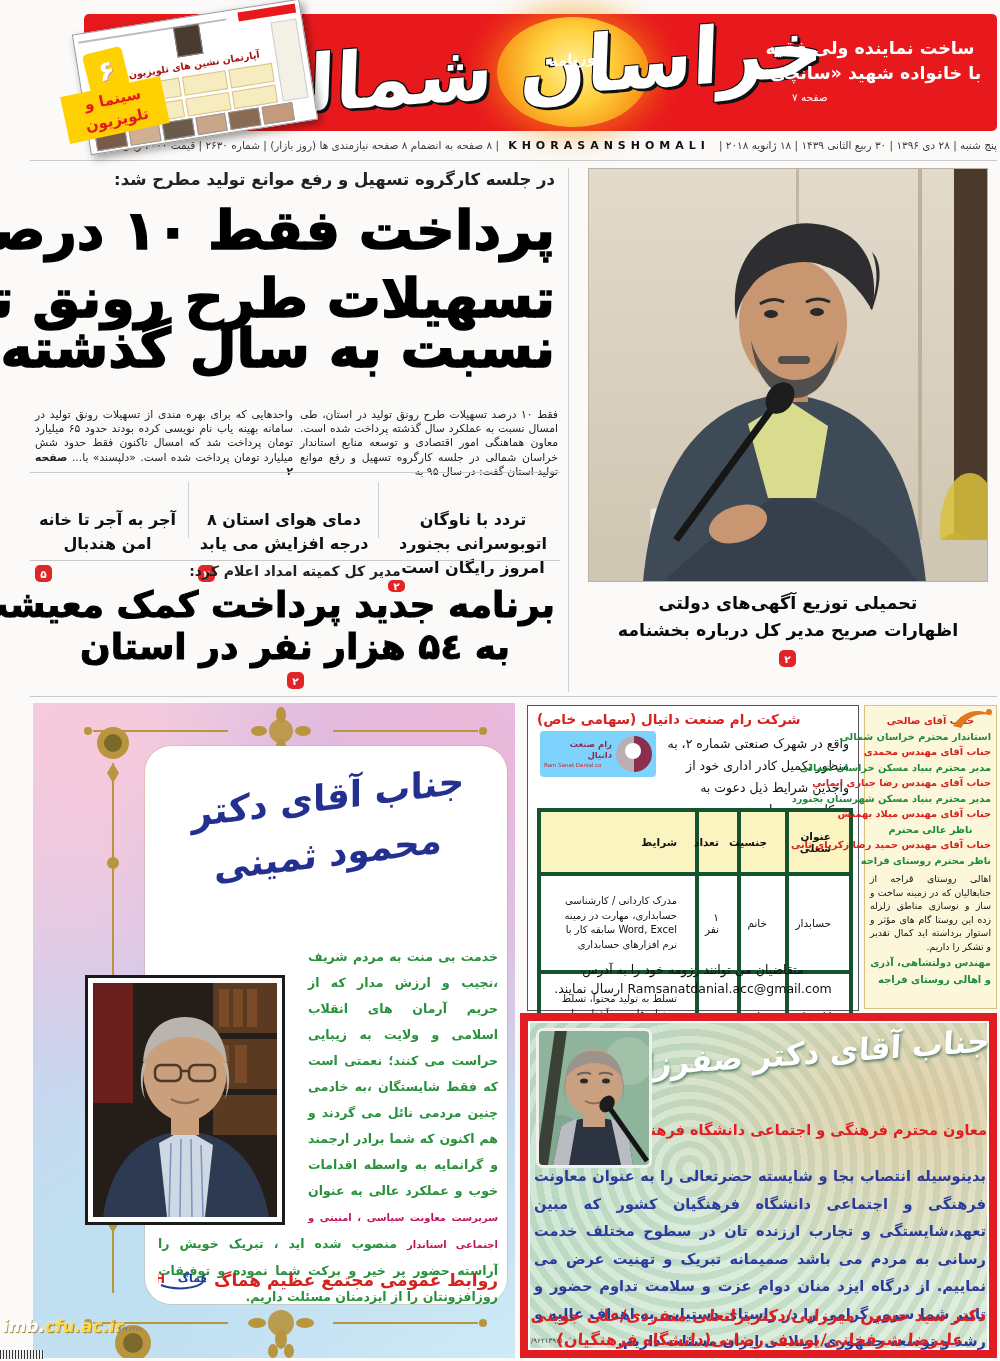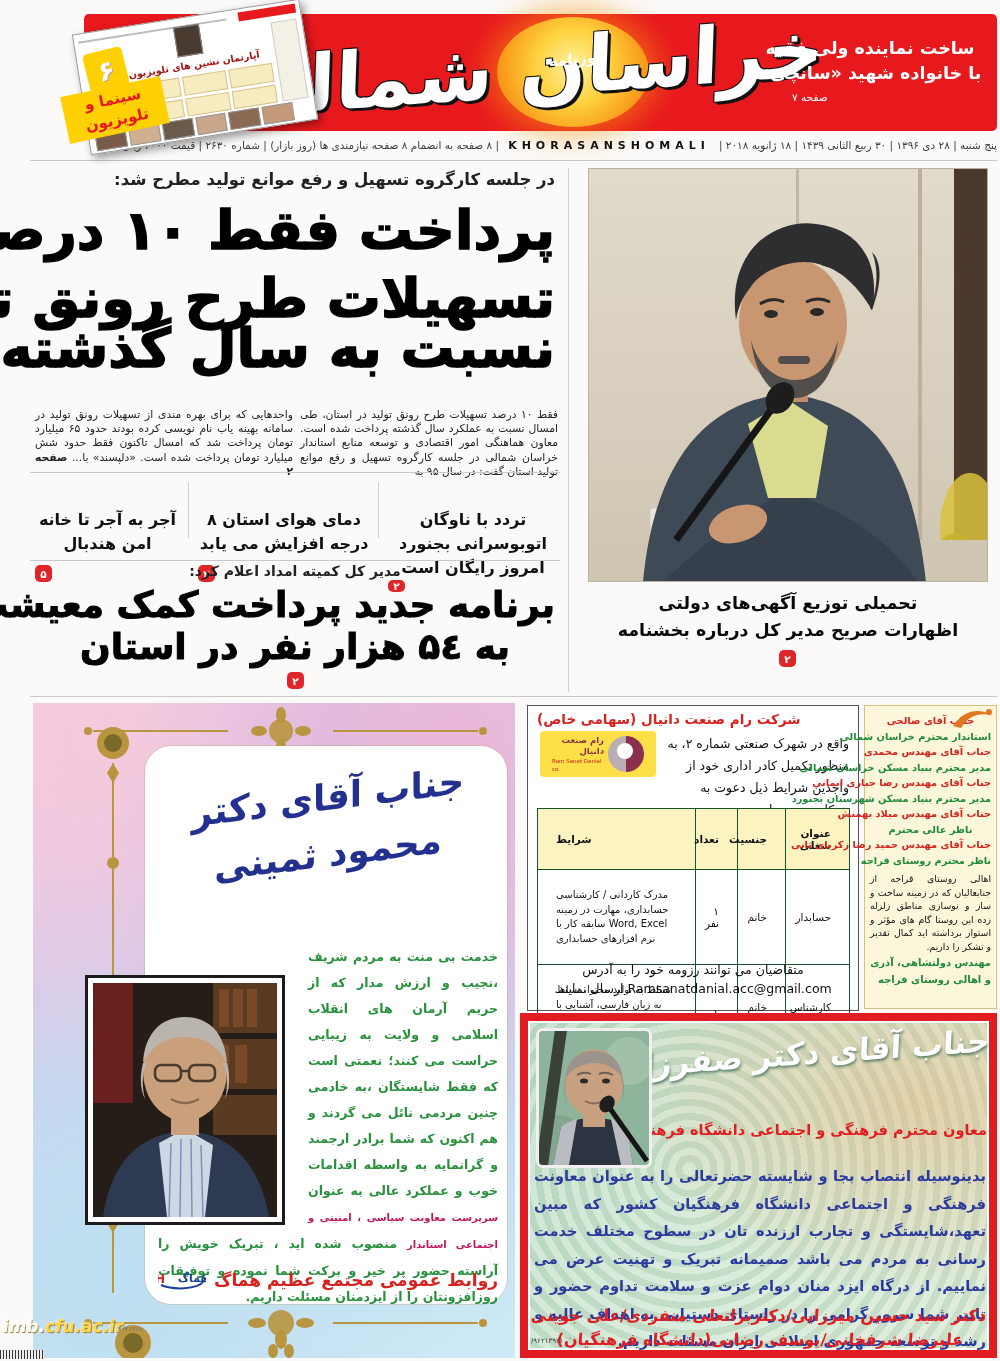--- a/index.html
+++ b/index.html
@@ -79,30 +79,30 @@
   .sam-red{color:#be185d;font-size:10px}
   .sam-photo{left:85px;top:975px;width:200px;height:250px;background:#fff;border:3px solid #1b1b1b;padding:5px;z-index:3}
   .sam-footer{left:158px;top:1258px;width:340px;height:44px;display:flex;direction:rtl;align-items:center;
       justify-content:center;gap:8px}
   .sam-footer .f{color:#d6231f;font-weight:bold;font-size:17px;white-space:nowrap}
   
   .ad-ram{left:527px;top:705px;width:332px;height:306px;background:#fff;border:1.5px solid #555}
   .ram-title{left:537px;top:711px;width:312px;direction:rtl;text-align:left;color:#d6231f;font-weight:bold;font-size:13.5px}
   .ram-intro{left:537px;top:733px;width:312px;direction:rtl;text-align:right;font-size:12.5px;line-height:22px;color:#111}
   .ram-spacer{float:left;width:120px;height:46px}
-  .ram-logo{left:540px;top:731px;width:116px;height:46px;background:#fde047;border-radius:4px;display:flex;
-      direction:rtl;align-items:center;gap:4px;padding:12px}
+  .ram-logo{left:540px;top:731px;width:116px;height:46px;background:#7dd3fc;border-radius:4px;display:flex;
+      direction:rtl;align-items:center;gap:4px;padding:4px}
   .ram-circ{width:36px;height:36px;border-radius:50%;background:conic-gradient(#8c2f4f 0 50%,#b9aeb4 50% 100%);
       position:relative;flex:none}
   .ram-circ::after{content:"";position:absolute;left:9px;top:7px;width:16px;height:16px;border-radius:50%;background:#fff}
   .ram-logo .fa{color:#8c2f4f;font-size:8.5px;font-weight:bold;line-height:11px}
   .ram-logo .en{color:#d6231f;font-size:5.5px;line-height:8px;direction:ltr}
   table.ram{position:absolute;left:537px;top:808px;width:312px;border-collapse:collapse;direction:rtl;
       font-size:10.5px;color:#111;table-layout:fixed}
-  table.ram th,table.ram td{border:1px solid #14532d;text-align:left;vertical-align:middle;padding:18px}
+  table.ram th,table.ram td{border:4px solid #14532d;text-align:right;vertical-align:middle;padding:18px}
   table.ram th{background:#fbf3c0;font-weight:bold;height:24px}
   td.cond{font-size:10px;line-height:14.5px}
   .ram-f1{left:537px;top:962px;width:312px;text-align:center;direction:rtl;font-size:12.5px;color:#111}
   .ram-f2{left:537px;top:981px;width:312px;text-align:center;direction:rtl;font-size:12.5px;color:#111}
   .ram-f2 .em{direction:ltr;unicode-bidi:embed}
   
   .ad-qar{left:864px;top:705px;width:133px;height:304px;background:#fcf6da;border:1px solid #d8c27a;
       padding:7px 5px 4px;display:flex;flex-direction:column;direction:rtl}
   .ad-qar .ln{text-align:center;font-size:9.8px;font-weight:bold;line-height:15.5px;white-space:nowrap}
   .ad-qar .red{color:#d6231f}

